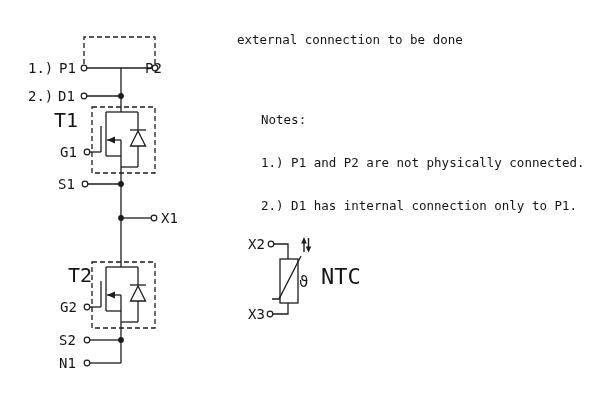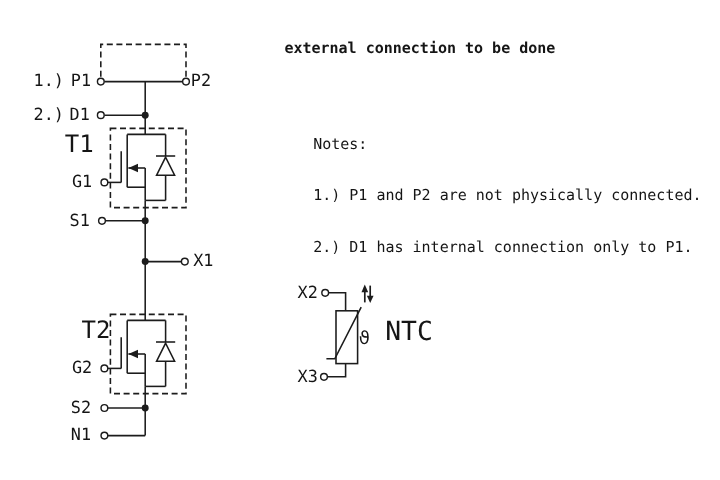--- a/index.html
+++ b/index.html
@@ -134,37 +134,37 @@
       <circle cx="121" cy="184" r="2.9"></circle>
       <circle cx="121" cy="218" r="2.9"></circle>
       <circle cx="121" cy="340" r="2.9"></circle>
     </g>
   </svg>
 
   <div class="lbl" style="left:28px;top:61px;">1.)</div>
   <div class="lbl" style="left:28px;top:89px;">2.)</div>
 
   <div class="lbl" style="left:59px;top:61px;">P1</div>
-  <div class="lbl" style="left:159px;top:61px;text-align:center;">P2</div>
+  <div class="lbl" style="left:145px;top:61px;text-align:center;">P2</div>
   <div class="lbl" style="left:58px;top:89px;text-align:right;">D1</div>
   <div class="lbl" style="left:60px;top:145px;">G1</div>
   <div class="lbl" style="left:58px;top:177px;">S1</div>
   <div class="lbl" style="left:161px;top:211px;">X1</div>
   <div class="lbl" style="left:60px;top:300px;">G2</div>
   <div class="lbl" style="left:59px;top:333px;">S2</div>
   <div class="lbl" style="left:59px;top:356px;">N1</div>
   <div class="lbl" style="left:248px;top:237px;">X2</div>
   <div class="lbl" style="left:248px;top:307px;">X3</div>
 
   <div class="lbl lbl-big" style="left:54px;top:108px;">T1</div>
   <div class="lbl lbl-big" style="left:68px;top:263px;">T2</div>
   <div class="lbl lbl-ntc" style="left:321px;top:266px;">NTC</div>
   <div class="lbl lbl-theta" style="left:299px;top:275px;">ϑ</div>
 
-  <div class="txt" style="left:237px;top:33px;font-weight:bold;">external connection to be done</div>
+  <div class="txt" style="left:237px;top:33px;">external connection to be done</div>
 
   <div class="txt" style="left:237px;top:85px;">
     <div class="notes-line">Notes:</div>
     <div class="notes-line">1.) P1 and P2 are not physically connected.</div>
     <div class="notes-line">2.) D1 has internal connection only to P1.</div>
   </div>
 
 </div>
 
 </body></html>

